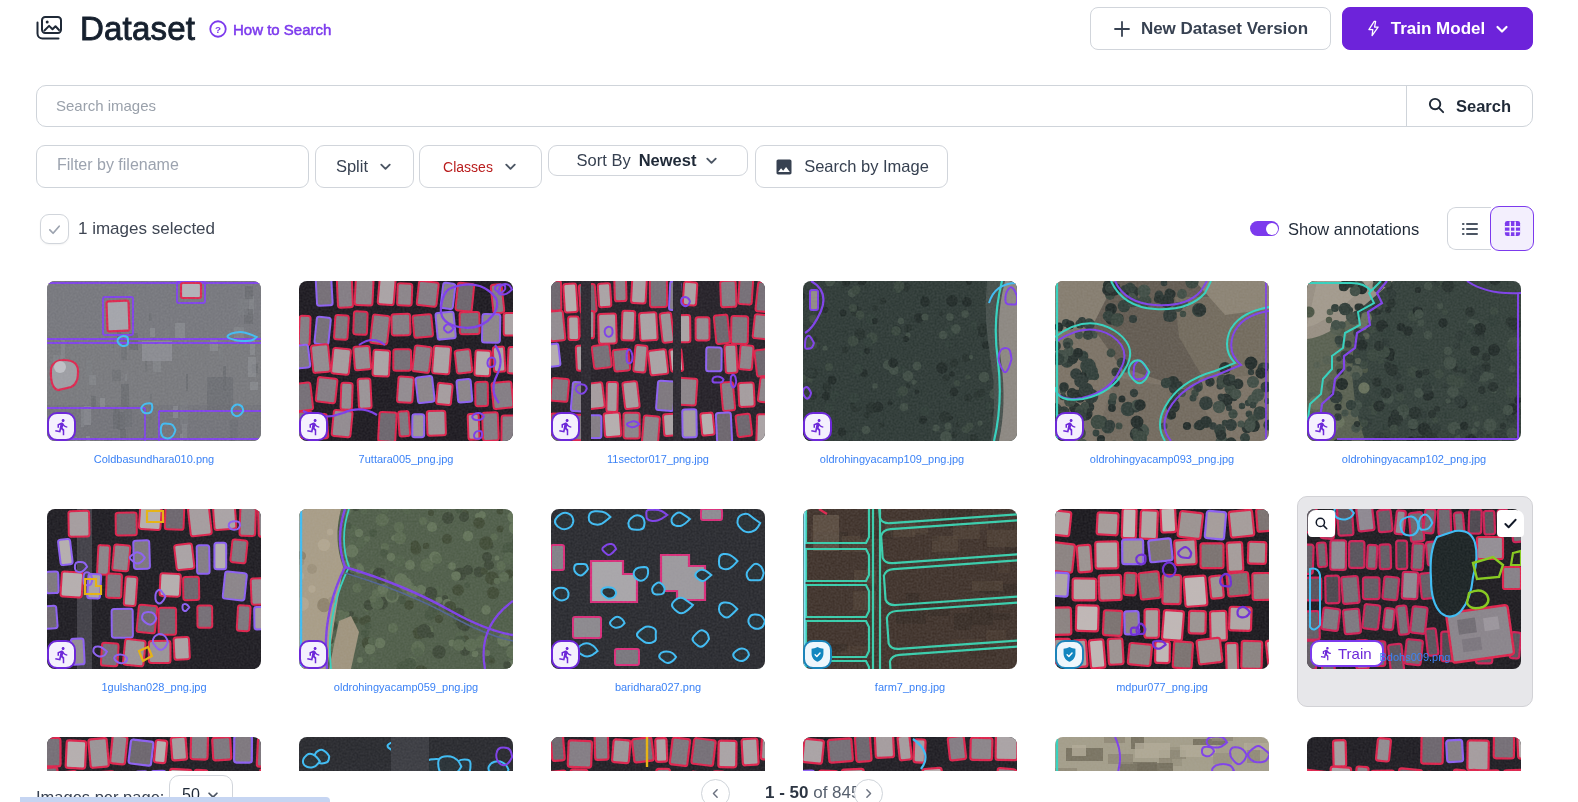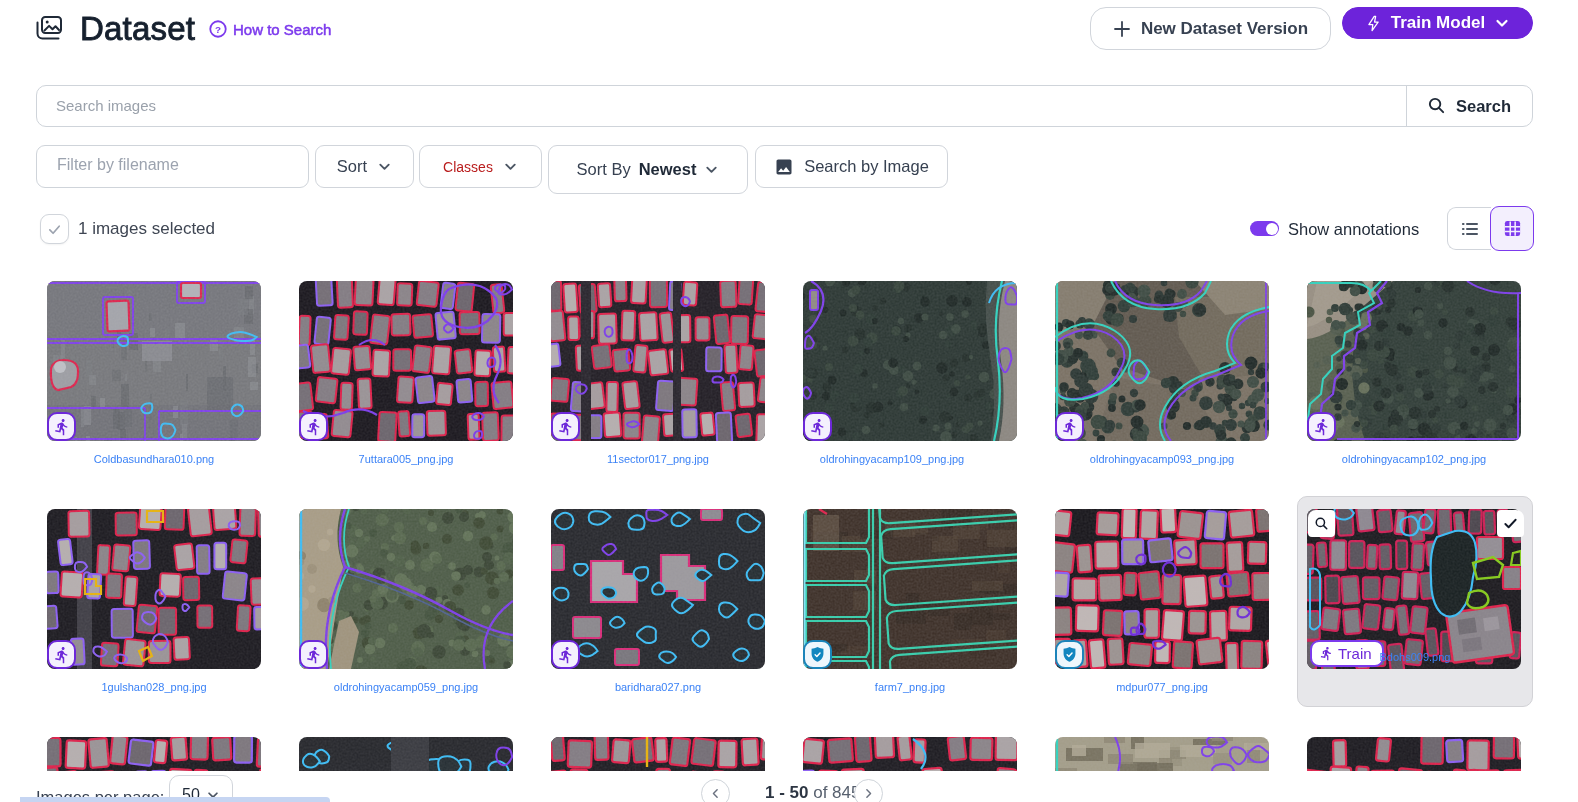--- a/index.html
+++ b/index.html
@@ -1,18 +1,18 @@
 <!DOCTYPE html>
 <html><head><meta charset="utf-8"><style>
 * { margin:0; padding:0; box-sizing:border-box; }
 html,body { width:1578px; height:802px; background:#fff; overflow:hidden;
   font-family:"Liberation Sans", sans-serif; position:relative; }
 .abs { position:absolute; }
 .btn { display:flex; align-items:center; justify-content:center;
-  border:1px solid #d1d5db; border-radius:16px; background:#fff; }
+  border:1px solid #d1d5db; border-radius:8px; background:#fff; }
 .thumb { position:absolute; width:214px; height:160px; border-radius:8px;
   overflow:hidden; }
 .thumb svg { display:block; }
 .fname { position:absolute; width:214px; text-align:center; font-size:11px;
   color:#3b82f6; white-space:nowrap; }
 .badge { position:absolute; left:0px; bottom:0px; width:29px; height:29px;
   background:#f4f0fd; border:2.5px solid #6d28d9; border-radius:10px;
   display:flex; align-items:center; justify-content:center; }
 .badgeb { background:#eef6fc; border-color:#1b84ba; }
 </style></head><body>
@@ -27,52 +27,52 @@
     <circle cx="10" cy="10" r="8.6" stroke="#7c3aed" stroke-width="2"></circle>
     <text x="10" y="14.2" text-anchor="middle" font-size="11" font-weight="700" fill="#7c3aed" font-family="Liberation Sans">?</text>
   </svg>
 <div class="abs" style="left:233px;top:21px;font-size:15px;font-weight:400;-webkit-text-stroke:0.5px #7c3aed;color:#7c3aed">How to Search</div>
 <div class="btn abs" style="left:1090px;top:7px;width:241px;height:43px;gap:10px;">
     <svg width="18" height="18" viewBox="0 0 18 18">
       <path d="M9 2v14M2 9h14" stroke="#374151" stroke-width="1.8" stroke-linecap="round"></path>
     </svg>
     <span style="font-size:17px;font-weight:600;color:#374151">New Dataset Version</span>
   </div>
-<div class="btn abs" style="left:1342px;top:7px;width:191px;height:32px;background:#6d23da;border-color:#6d23da;gap:9px;text-align:center;">
+<div class="btn abs" style="left:1342px;top:7px;width:191px;height:43px;background:#6d23da;border-color:#6d23da;gap:9px;text-align:center;">
     <svg width="17" height="17" viewBox="0 0 24 24" fill="none">
       <path d="M13 2 L5.5 13.5 H11 L10 22 L18.5 10 H13.5 L15 2 Z" stroke="#fff" stroke-width="1.8" stroke-linejoin="round"></path>
     </svg>
     <span style="font-size:17px;font-weight:700;color:#fff">Train Model</span>
     <svg width="16" height="16" viewBox="0 0 16 16" fill="none">
       <path d="M3.5 6l4.5 4.5L12.5 6" stroke="#fff" stroke-width="2.2" stroke-linecap="round" stroke-linejoin="round"></path>
     </svg>
   </div>
 <div class="abs" style="left:36px;top:85px;width:1497px;height:42px;border:1px solid #cfd4da;border-radius:10px;background:#fff"></div>
 <div class="abs" style="left:56px;top:97px;font-family:Liberation Sans, sans-serif;font-size:15px;color:#9aa1ab;letter-spacing:0px">Search images</div>
 <div class="abs" style="left:1406px;top:86px;width:1px;height:40px;background:#cfd4da"></div>
 <div class="abs" style="left:1427px;top:96px"><svg width="19" height="19" viewBox="0 0 20 20" fill="none">
       <circle cx="8.5" cy="8.5" r="5.5" stroke="#1f2937" stroke-width="2"></circle>
       <path d="M12.8 12.8 L17 17" stroke="#1f2937" stroke-width="2" stroke-linecap="round"></path>
     </svg></div>
 <div class="abs" style="left:1456px;top:97px;font-size:16.5px;font-weight:700;color:#1f2937">Search</div>
 <div class="abs" style="left:36px;top:145px;width:273px;height:43px;border:1px solid #cfd4da;border-radius:9px;background:#fff"></div>
 <div class="abs" style="left:57px;top:156px;font-size:16px;color:#9ca3af">Filter by filename</div>
 <div class="btn abs" style="left:315px;top:145px;width:99px;height:43px;gap:10px;border-radius:9px">
-    <span style="font-size:16.5px;color:#374151">Sort</span>
+    <span style="font-size:16.5px;color:#374151">Split</span>
     <svg width="15" height="15" viewBox="0 0 16 16" fill="none">
       <path d="M3.5 6l4.5 4.5L12.5 6" stroke="#4b5563" stroke-width="2" stroke-linecap="round" stroke-linejoin="round"></path>
     </svg>
   </div>
 <div class="btn abs" style="left:419px;top:145px;width:123px;height:43px;gap:10px;border-radius:9px">
     <span style="font-size:14px;color:#b91c1c">Classes</span>
     <svg width="15" height="15" viewBox="0 0 16 16" fill="none">
       <path d="M3.5 6l4.5 4.5L12.5 6" stroke="#4b5563" stroke-width="2" stroke-linecap="round" stroke-linejoin="round"></path>
     </svg>
   </div>
-<div class="btn abs" style="left:548px;top:145px;width:200px;height:49px;gap:8px;border-radius:9px">
+<div class="btn abs" style="left:548px;top:145px;width:200px;height:31px;gap:8px;border-radius:9px">
     <span style="font-size:16.5px;color:#374151">Sort By</span>
     <span style="font-size:16.5px;color:#1f2937;font-weight:700">Newest</span>
     <svg width="15" height="15" viewBox="0 0 16 16" fill="none">
       <path d="M3.5 6l4.5 4.5L12.5 6" stroke="#4b5563" stroke-width="2" stroke-linecap="round" stroke-linejoin="round"></path>
     </svg>
   </div>
 <div class="btn abs" style="left:755px;top:145px;width:193px;height:43px;gap:10px;border-radius:9px">
     <svg width="20" height="20" viewBox="0 0 24 24" fill="#374151">
       <path d="M21 19V5c0-1.1-.9-2-2-2H5c-1.1 0-2 .9-2 2v14c0 1.1.9 2 2 2h14c1.1 0 2-.9 2-2zM8.5 13.5l2.5 3.01L14.5 12l4.5 6H5l3.5-4.5z"></path>
     </svg>

